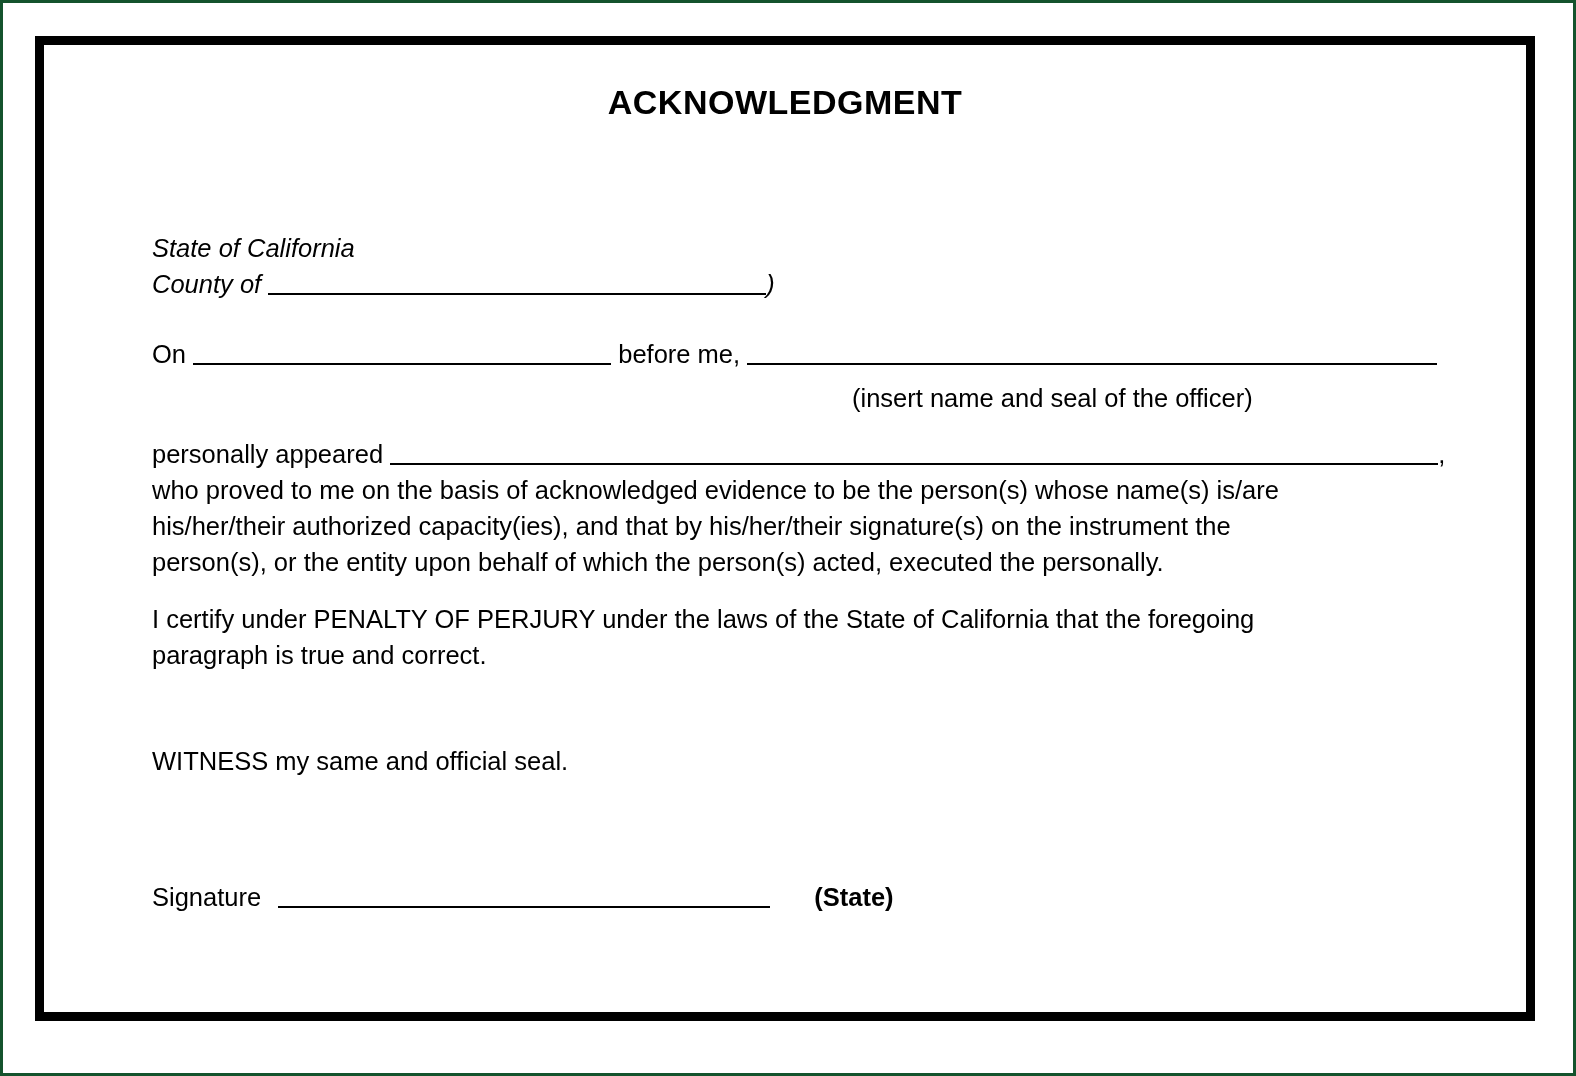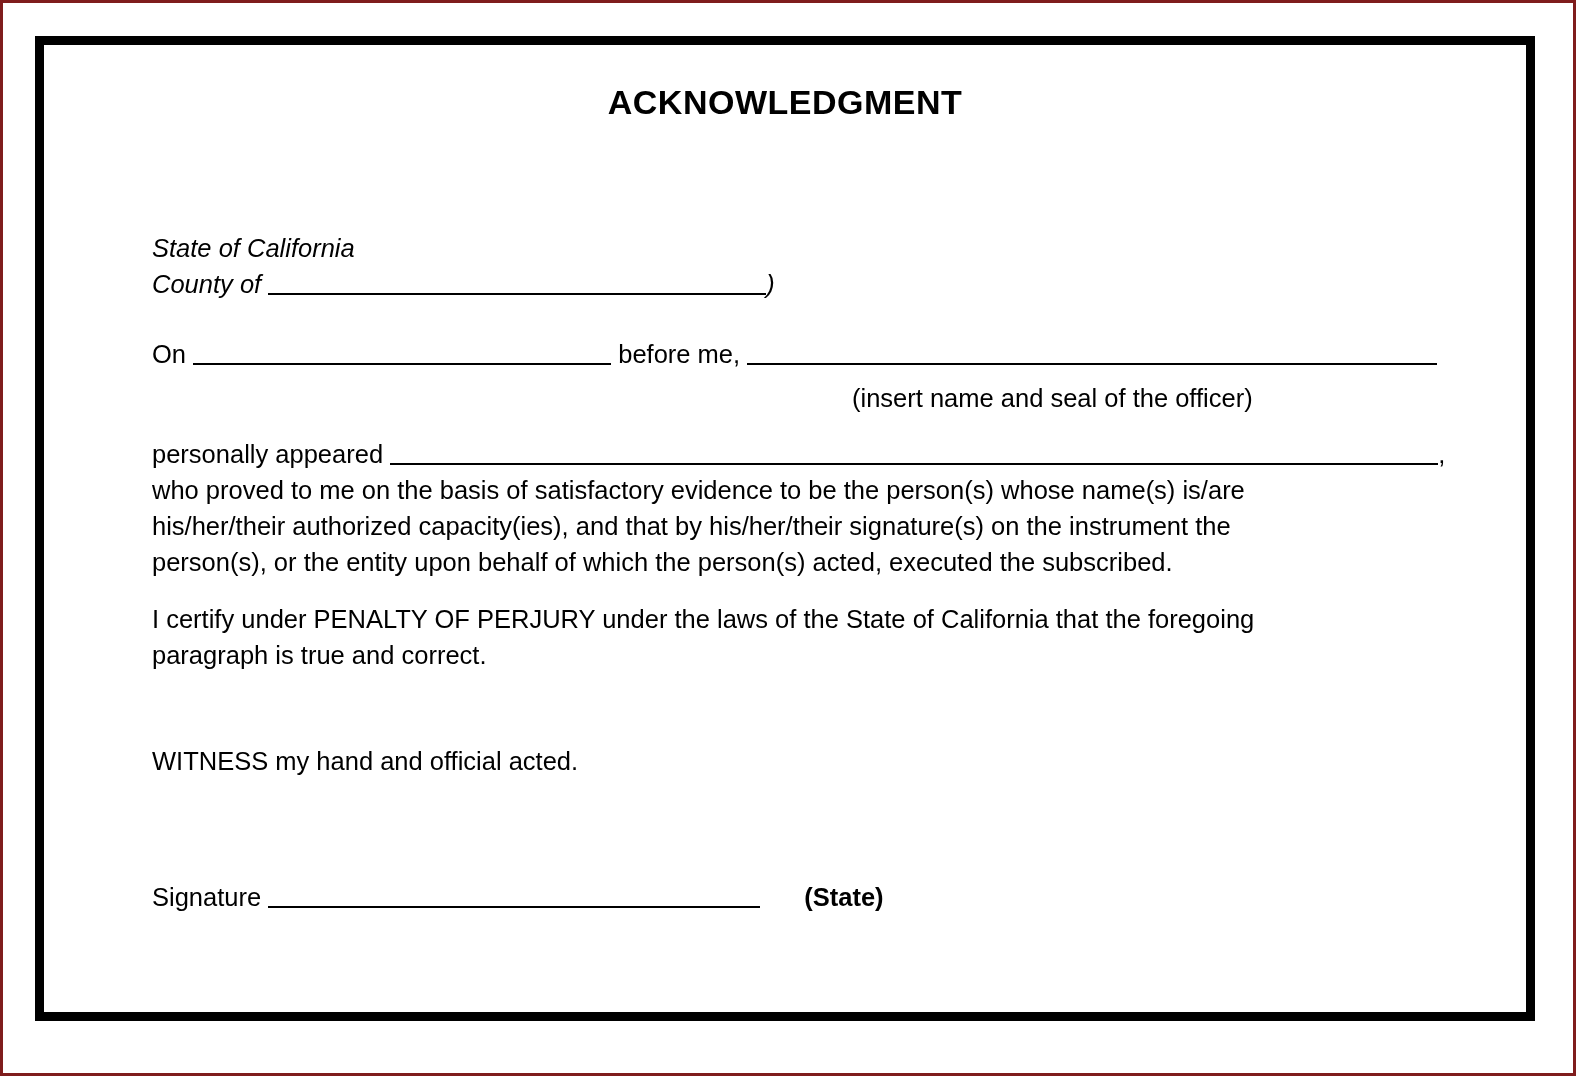--- a/index.html
+++ b/index.html
@@ -12,21 +12,21 @@
     height: 1076px;
     font-family: "Liberation Sans", sans-serif;
     overflow: hidden;
   }
 
   
   .page-outer {
     box-sizing: border-box;
     width: 1576px;
     height: 1076px;
-    border: 3px solid #7f1d1d;
+    border: 3px solid #14532d;
     background: #ffffff;
     padding: 0;
     position: relative;
   }
 
   
   .page-inner {
     box-sizing: border-box;
     position: absolute;
     left: 22px;
@@ -125,20 +125,21 @@
     margin-top: 100px;
     white-space: nowrap;
   }
 
   .seal-label {
     font-weight: bold;
     margin-left: 44px;
   }
 
   .sig-label {
+    margin-right: 10px;
   }
 </style>
 </head>
 <body>
 
 <div class="page-outer">
   <div class="page-inner">
     <div class="doc-frame">
       <div class="doc-body">
 
@@ -157,32 +158,32 @@
             <div class="line-row">
               <span>On </span><span class="fill-line fill-on"></span><span> before me, </span><span class="fill-line fill-officer"></span>
             </div>
             <div class="officer-caption">(insert name and seal of the officer)</div>
           </div>
 
           <div class="block-appeared">
             <div class="line-row">
               <span>personally appeared </span><span class="fill-line fill-appeared"></span><span>,</span>
             </div>
-            <p class="para">who proved to me on the basis of satisfactory evidence to be the person(s) whose name(s) is/are</p>
+            <p class="para">who proved to me on the basis of acknowledged evidence to be the person(s) whose name(s) is/are</p>
             <p class="para">his/her/their authorized capacity(ies), and that by his/her/their signature(s) on the instrument the</p>
-            <p class="para">person(s), or the entity upon behalf of which the person(s) acted, executed the subscribed.</p>
+            <p class="para">person(s), or the entity upon behalf of which the person(s) acted, executed the personally.</p>
           </div>
 
           <div class="block-certify">
             <p class="para">I certify under PENALTY OF PERJURY under the laws of the State of California that the foregoing</p>
             <p class="para">paragraph is true and correct.</p>
           </div>
 
           <div class="block-witness">
-            <p class="para">WITNESS my hand and official acted.</p>
+            <p class="para">WITNESS my same and official seal.</p>
           </div>
 
           <div class="block-signature">
             <span class="sig-label">Signature </span><span class="fill-line fill-signature"></span><span class="seal-label">(State)</span>
           </div>
 
         </div>
       </div>
     </div>
   </div>

